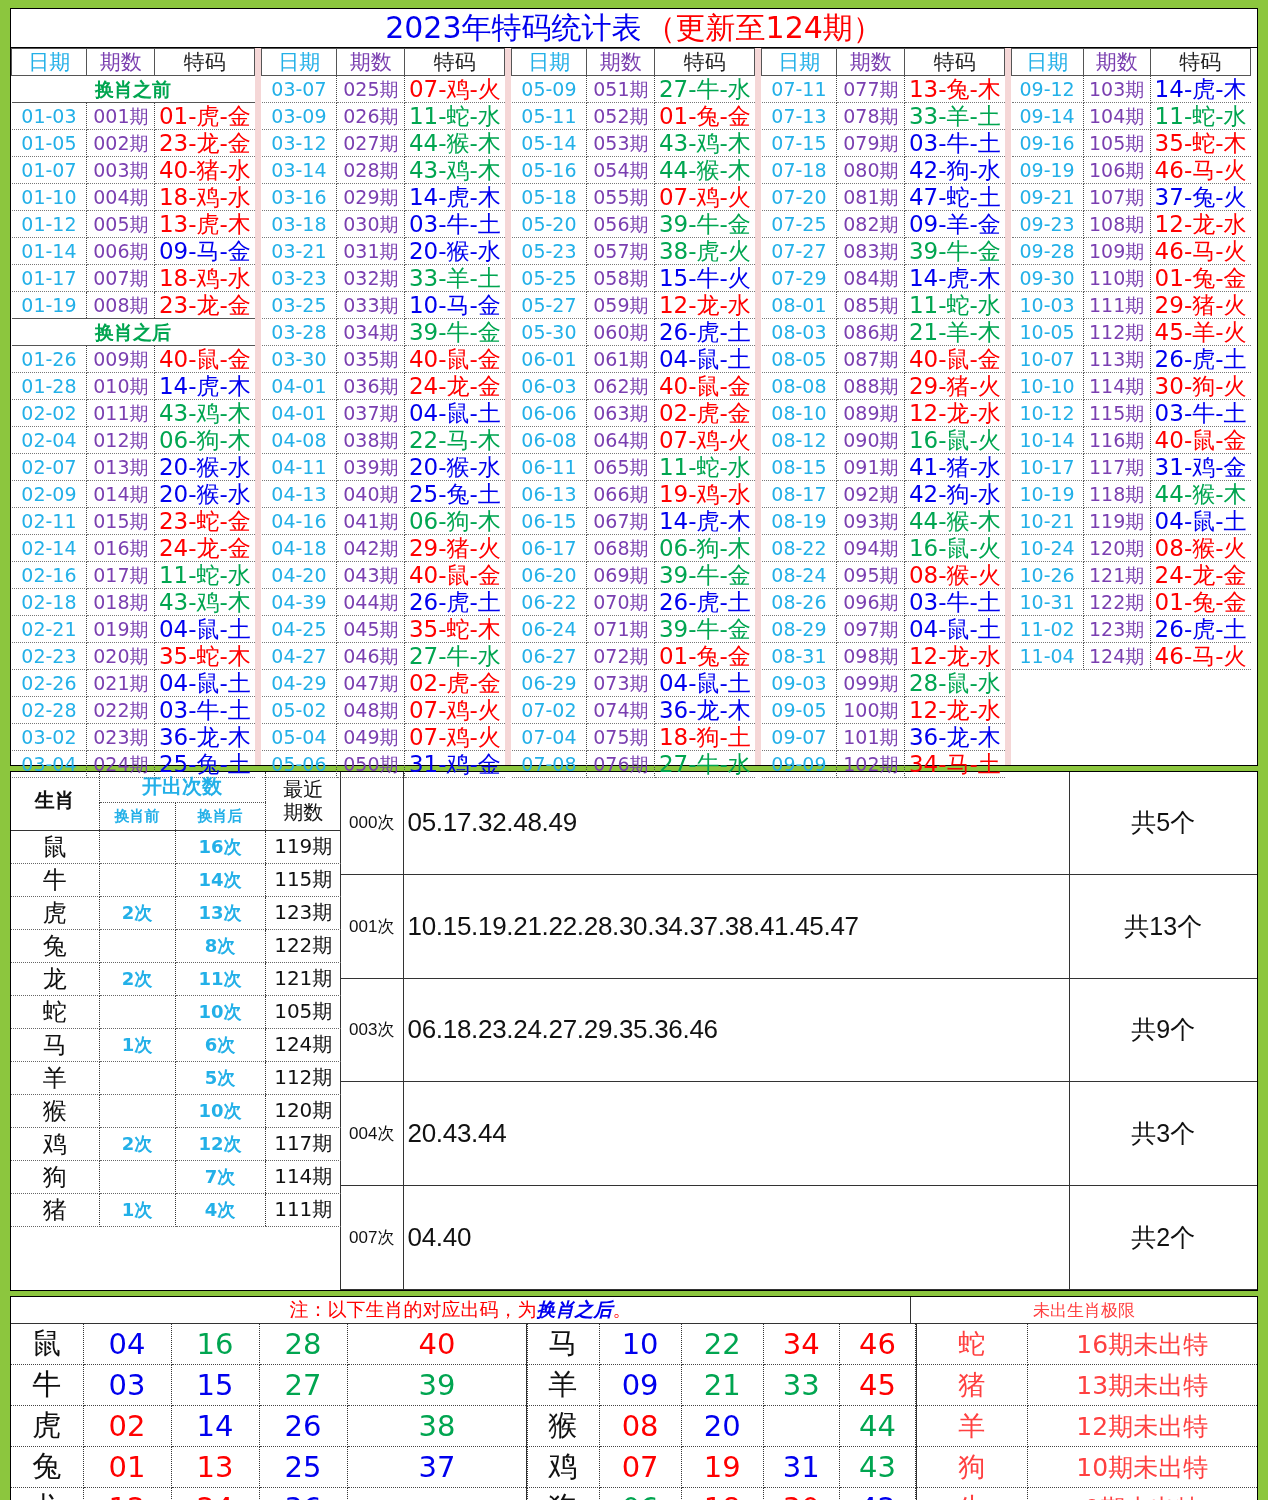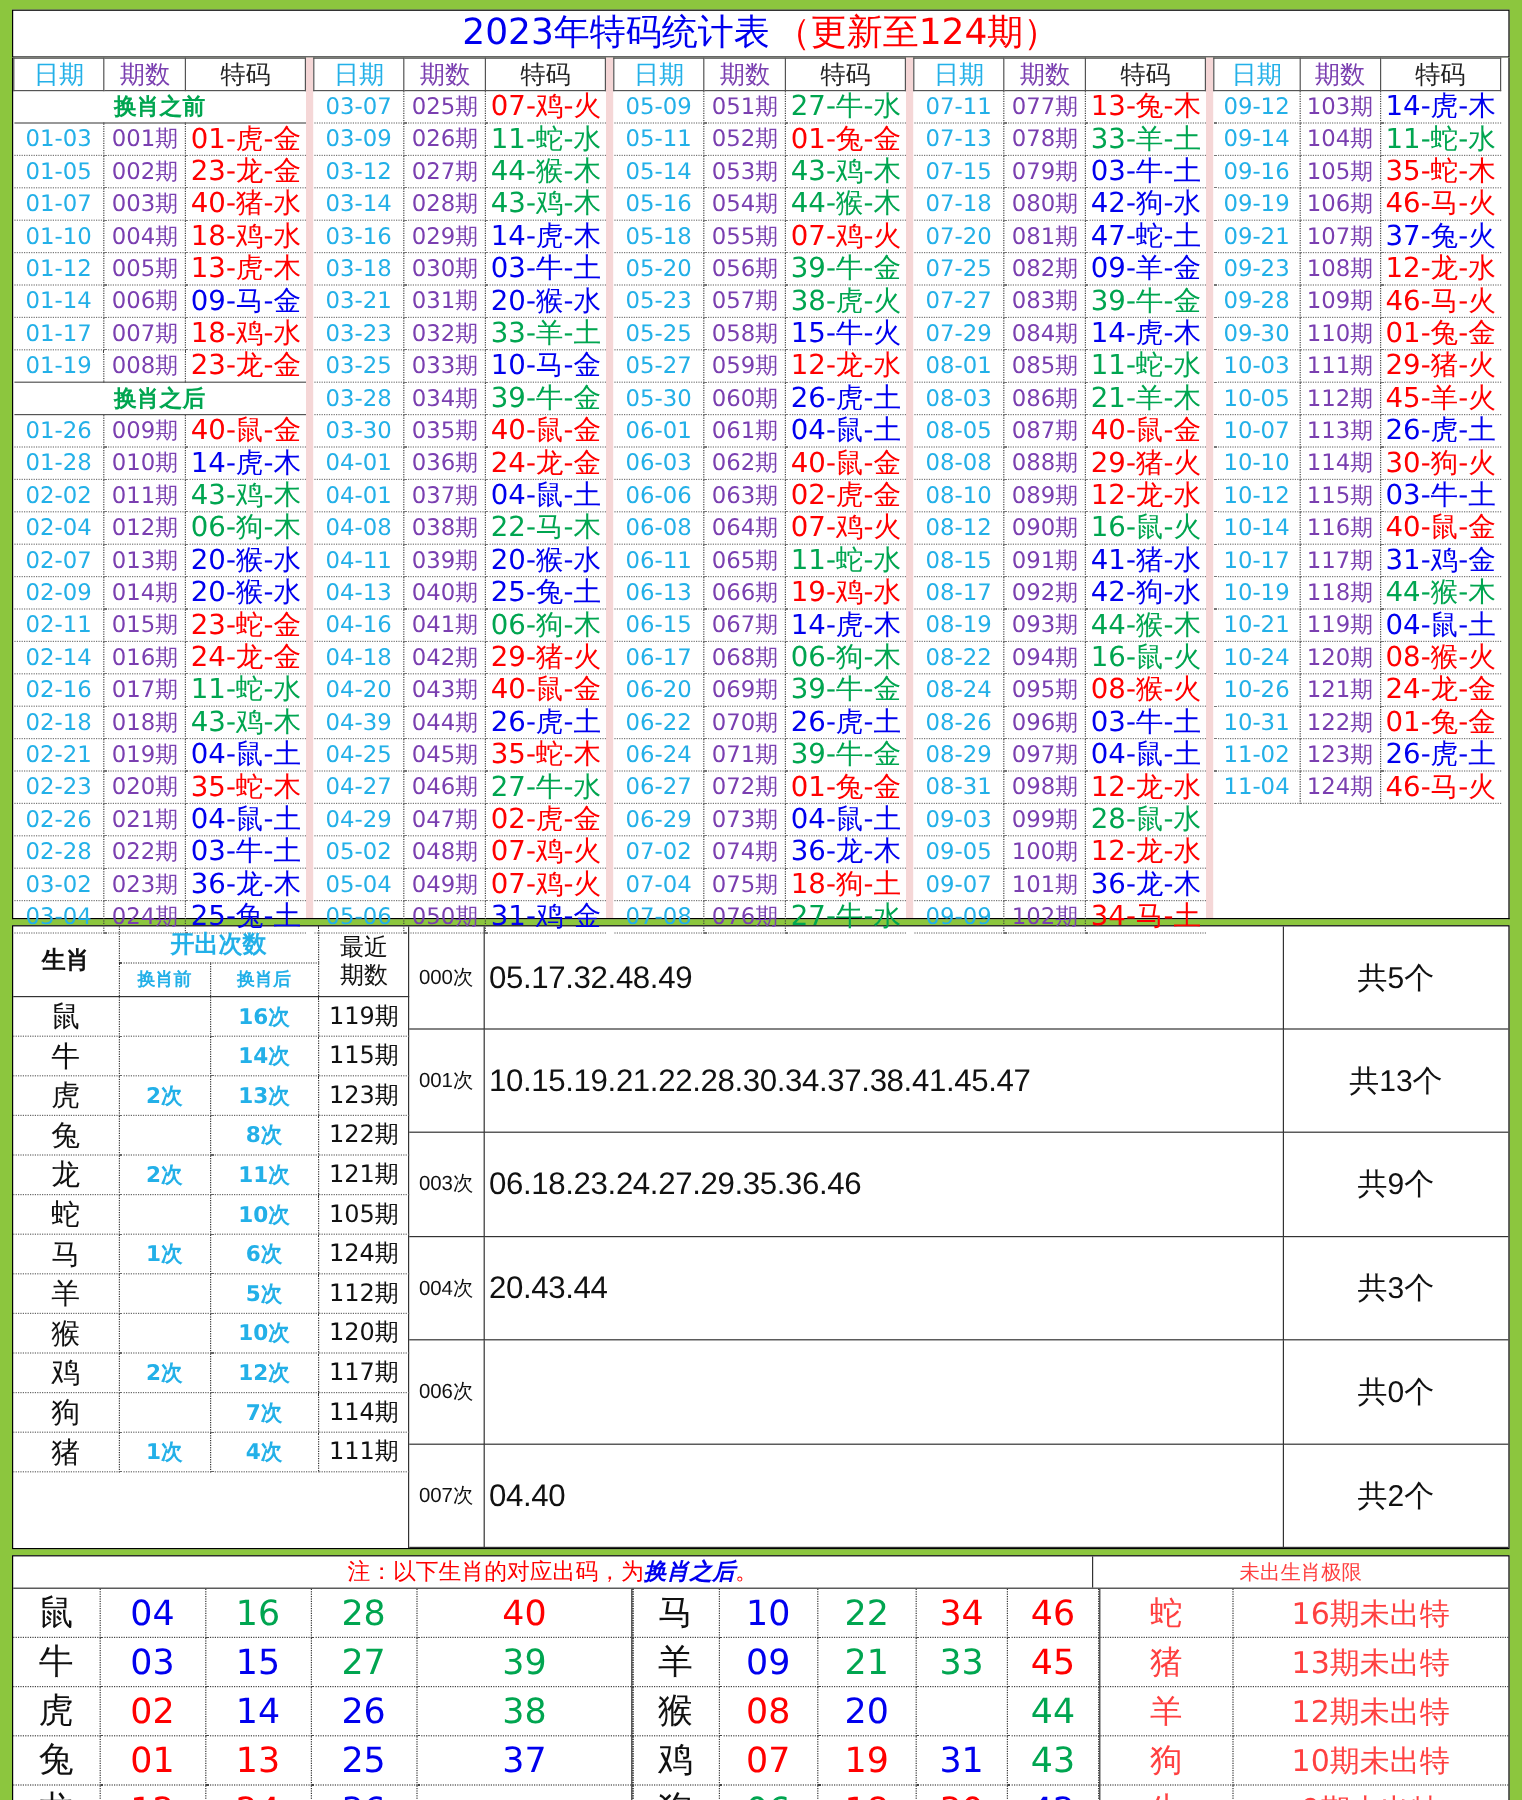--- a/index.html
+++ b/index.html
@@ -968,25 +968,20 @@
               <td class="ft-label">003次</td>
               <td class="ft-nums">06.18.23.24.27.29.35.36.46</td>
               <td class="ft-total">共9个</td>
             </tr>
             <tr>
               <td class="ft-label">004次</td>
               <td class="ft-nums">20.43.44</td>
               <td class="ft-total">共3个</td>
             </tr>
             <tr>
-              <td class="ft-label">006次</td>
-              <td class="ft-nums"></td>
-              <td class="ft-total">共0个</td>
-            </tr>
-            <tr>
               <td class="ft-label">007次</td>
               <td class="ft-nums">04.40</td>
               <td class="ft-total">共2个</td>
             </tr>
           </tbody>
         </table>
     </div>
   </div>
 
   <div class="bot-box">

